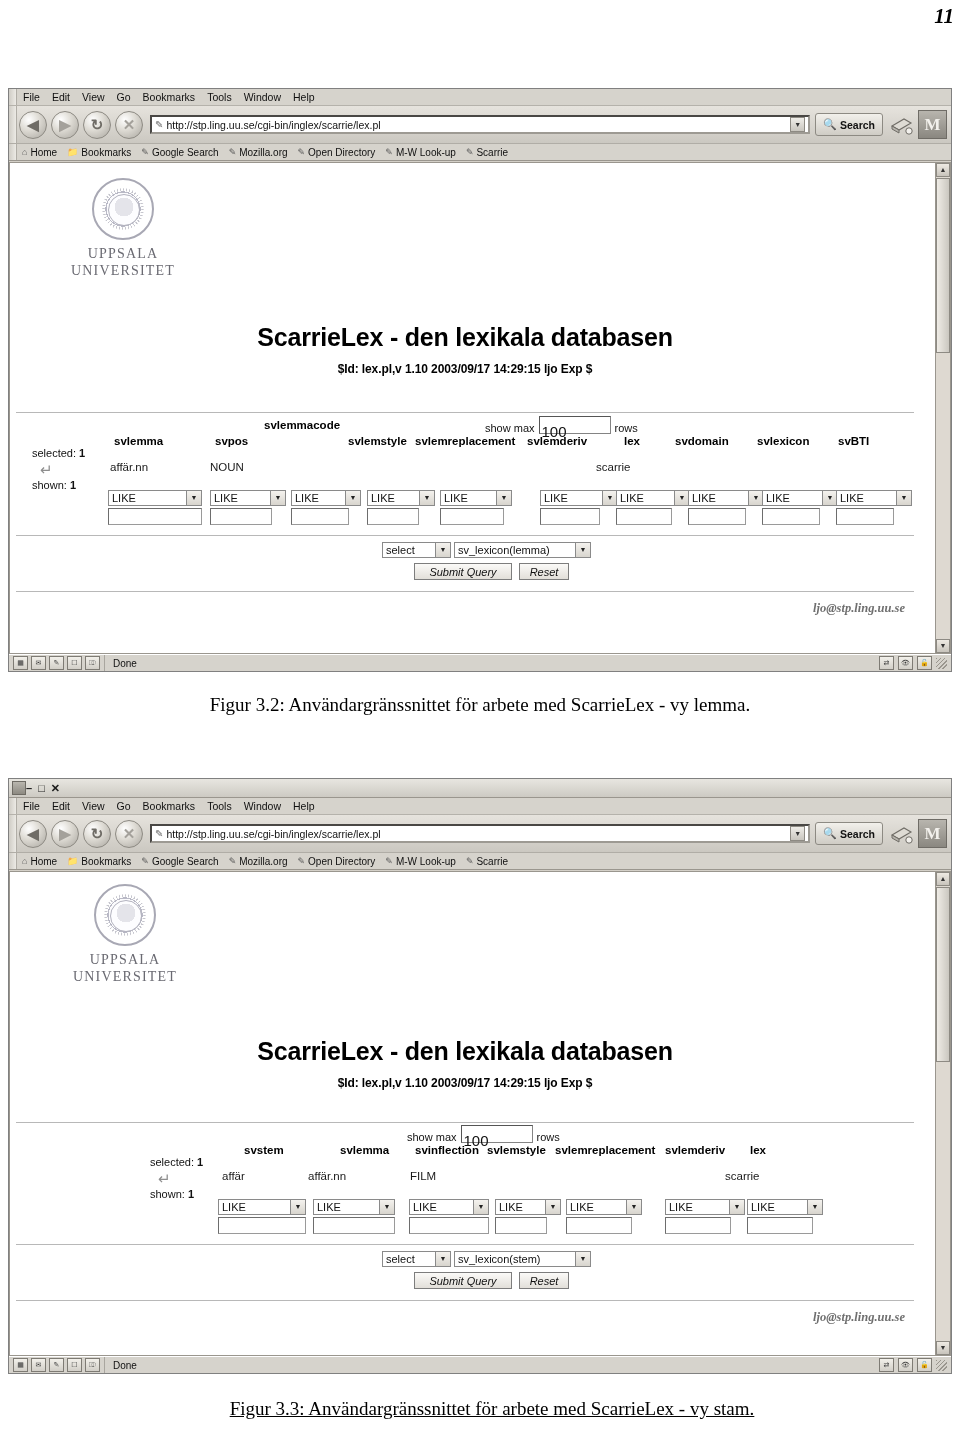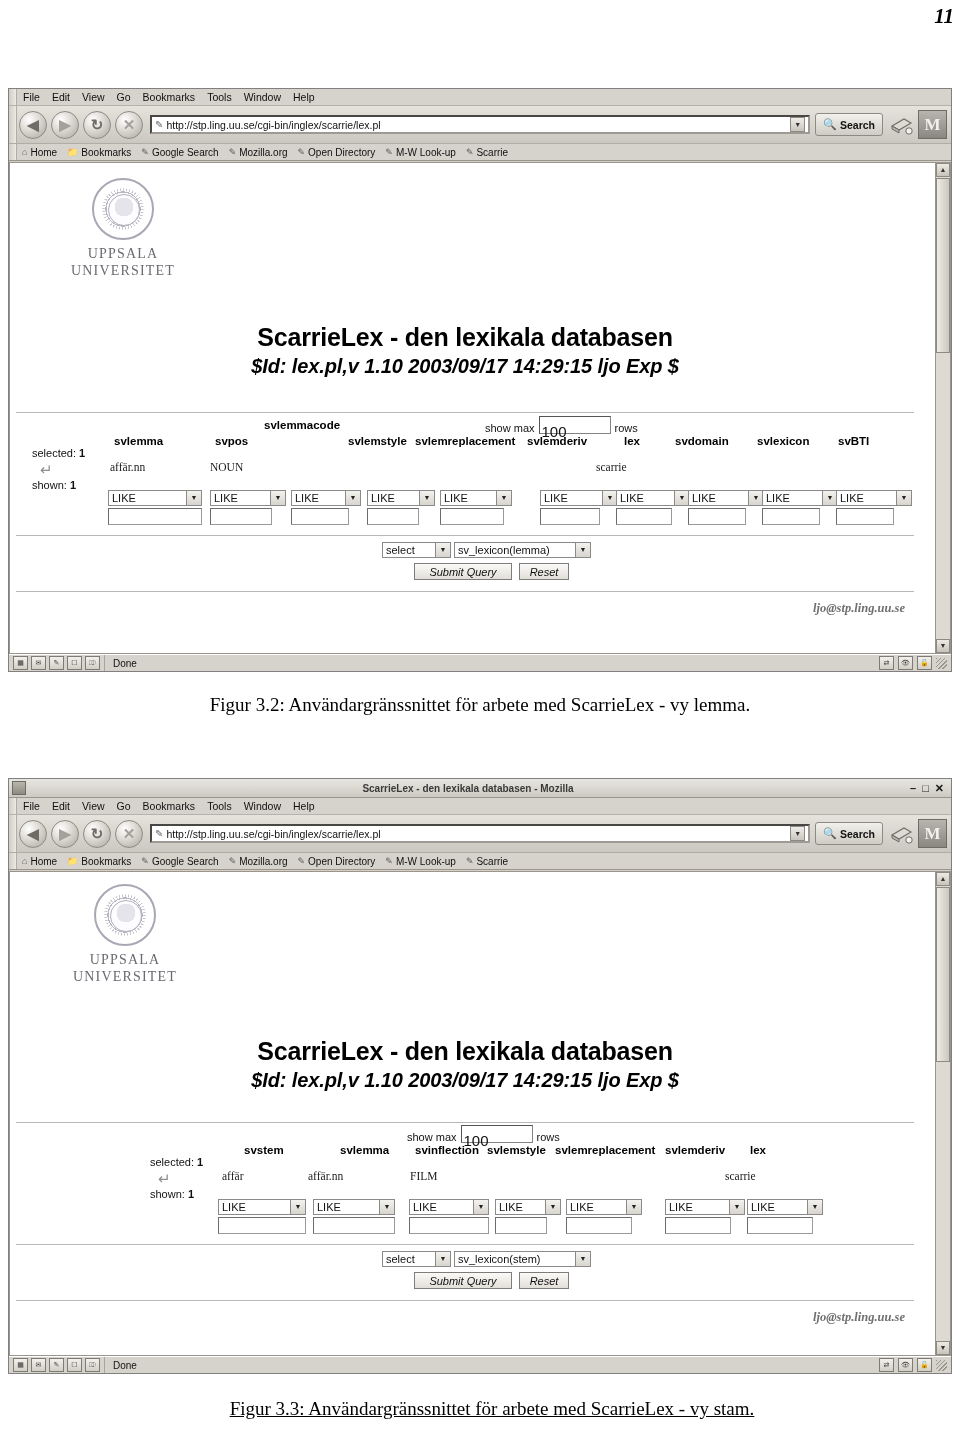--- a/index.html
+++ b/index.html
@@ -83,31 +83,31 @@
            border-radius:50%;border:1px solid #b2b2be;
            background:radial-gradient(circle at 50% 40%,#e4e4ea 0 40%,#fdfdff 40% 100%);}
   .uu-seal::after{content:"";position:absolute;left:0;top:0;right:0;bottom:0;border-radius:50%;
            background:repeating-conic-gradient(from 0deg,rgba(150,150,165,.55) 0deg 3deg,rgba(255,255,255,0) 3deg 9deg);
            -webkit-mask:radial-gradient(circle,transparent 0 42%,#000 46% 49%,transparent 52%);
            mask:radial-gradient(circle,transparent 0 42%,#000 46% 49%,transparent 52%);}
   .uu-txt{font-family:"Liberation Serif",serif;font-size:14px;color:#6a6a72;letter-spacing:1.2px;line-height:1.22;text-align:center;margin-top:5px;}
 
   .sl-title{position:absolute;text-align:center;font-family:"Liberation Sans",sans-serif;font-weight:bold;color:#000;}
   .sl-h1{font-size:25px;letter-spacing:-.2px;white-space:nowrap;}
-  .sl-h2{font-size:20px;letter-spacing:-.1px;white-space:nowrap;font-style:italic;}
+  .sl-h2{font-size:12px;letter-spacing:-.1px;white-space:nowrap;margin-top:7px;}
 
   .hr{position:absolute;height:1px;background:#b8b8b8;}
 
   .showmax{position:absolute;display:flex;align-items:flex-end;gap:4px;}
   .showmax .lb{font-family:"Liberation Sans",sans-serif;font-size:11px;color:#111;}
   .showmax .fld{width:72px;height:15px;border:1px solid #848484;border-top-color:#555;border-left-color:#555;background:#fff;
                 font-family:"Liberation Sans",sans-serif;font-size:15px;color:#111;padding:8px 2px;box-sizing:border-box;line-height:14px;}
 
   .colhead{position:absolute;font-family:"Liberation Sans",sans-serif;font-size:11.5px;font-weight:bold;color:#000;white-space:nowrap;}
-  .cellval{position:absolute;font-family:Liberation Serif, serif;font-size:11.5px;color:#1a1a1a;white-space:nowrap;}
+  .cellval{position:absolute;font-family:Liberation Sans, sans-serif;font-size:11.5px;color:#1a1a1a;white-space:nowrap;}
   .sidelbl{position:absolute;font-family:"Liberation Sans",sans-serif;font-size:11px;color:#111;white-space:nowrap;}
   .sidelbl b{font-weight:bold;}
   .retarrow{position:absolute;font-family:"Liberation Sans",sans-serif;font-size:15px;color:#8e8e8e;line-height:1;}
 
   .selbox{position:absolute;height:16px;border:1px solid #8a8a8a;background:#fff;box-sizing:border-box;display:flex;align-items:center;}
   .selbox .txt{flex:1 1 auto;font-family:"Liberation Sans",sans-serif;font-size:11px;color:#111;padding-left:3px;white-space:nowrap;overflow:hidden;}
   .selbox .ar{flex:0 0 auto;width:14px;height:100%;background:linear-gradient(#f4f2ee,#d8d5ce);border-left:1px solid #8a8a8a;
               display:flex;align-items:center;justify-content:center;font-size:7px;color:#222;}
   .txtin{position:absolute;height:17px;border:1px solid #9a9a9a;border-top-color:#6d6d6d;border-left-color:#6d6d6d;background:#fff;box-sizing:border-box;}
 
@@ -354,21 +354,20 @@
     </div>
   </div>
 </div>
 
 <div class="caption" style="left:0;top:694px;">Figur 3.2: Användargränssnittet för arbete med ScarrieLex - vy lemma.</div>
 
 <div class="win" style="left:8px;top:778px;width:944px;height:596px;">
 
   <div class="titlebar">
     <div class="ticon"></div>
-    <div class="ttxt">ScarrieLex - den lexikala databasen - Mozilla</div>
     <div class="tbtns">
       <span>–</span>
       <span>□</span>
       <span>✕</span>
     </div>
   </div>
 
   <div class="menubar" style="top:19px;">
     <div class="grip"></div>
     <div class="mi">File</div>

